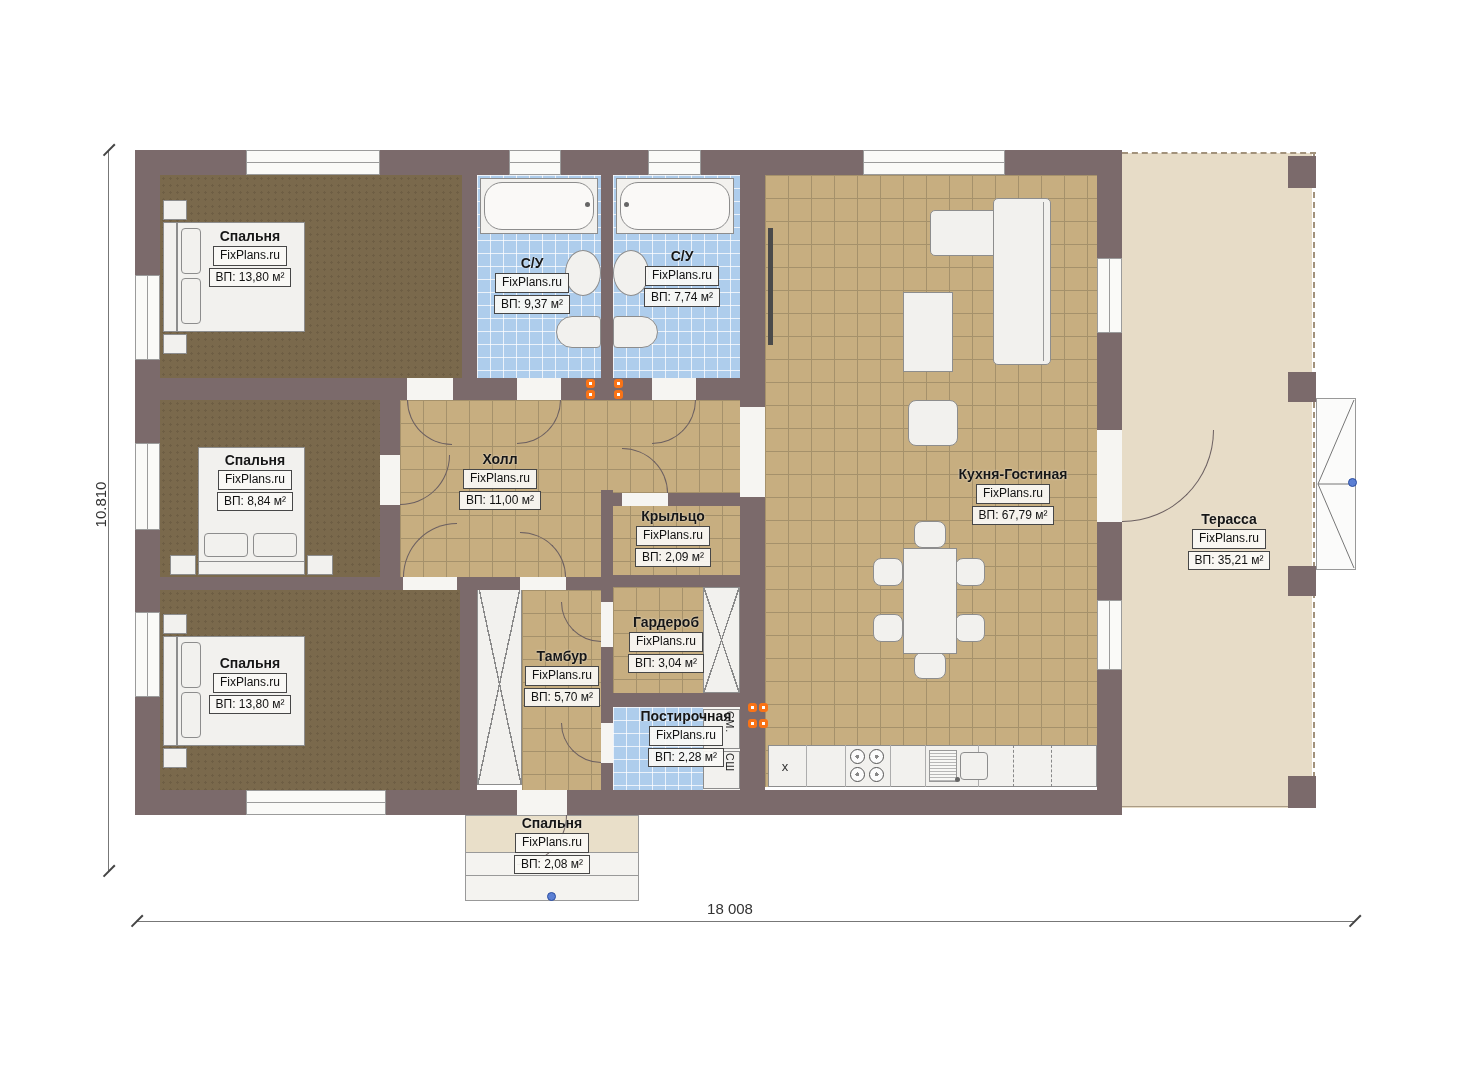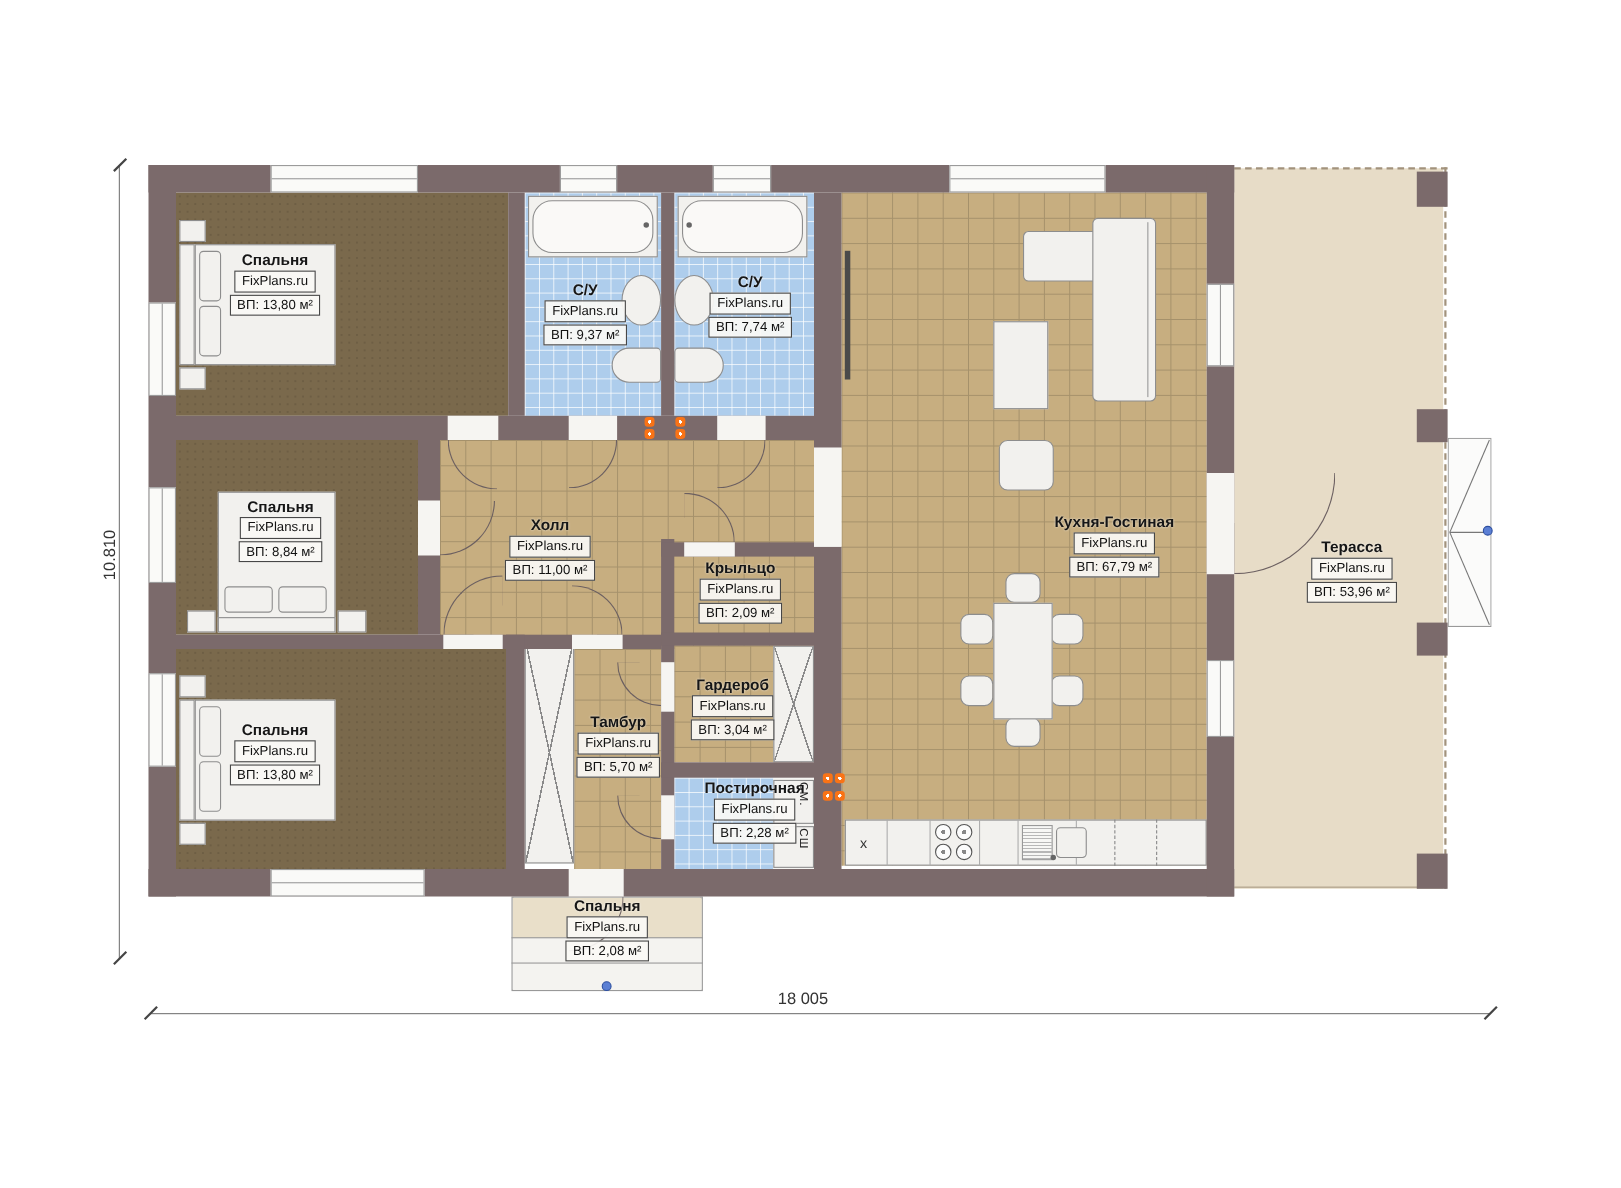--- a/index.html
+++ b/index.html
@@ -268,21 +268,21 @@
   <div class="room-label" style="left:624px;top:248px;width:116px">
     <div class="room-name">С/У</div>
     <div class="lbl-box">FixPlans.ru</div>
     <div class="lbl-box">ВП: 7,74 м²</div>
   </div>
   <div class="room-label" style="left:940px;top:466px;width:146px">
     <div class="room-name">Кухня-Гостиная</div>
     <div class="lbl-box">FixPlans.ru</div>
     <div class="lbl-box">ВП: 67,79 м²</div>
   </div>
-  <div class="room-label" style="left:445px;top:469px;width:110px">
+  <div class="room-label" style="left:445px;top:451px;width:110px">
     <div class="room-name">Холл</div>
     <div class="lbl-box">FixPlans.ru</div>
     <div class="lbl-box">ВП: 11,00 м²</div>
   </div>
   <div class="room-label" style="left:190px;top:452px;width:130px">
     <div class="room-name">Спальня</div>
     <div class="lbl-box">FixPlans.ru</div>
     <div class="lbl-box">ВП: 8,84 м²</div>
   </div>
   <div class="room-label" style="left:614px;top:508px;width:118px">
@@ -303,33 +303,33 @@
   <div class="room-label" style="left:512px;top:648px;width:100px">
     <div class="room-name">Тамбур</div>
     <div class="lbl-box">FixPlans.ru</div>
     <div class="lbl-box">ВП: 5,70 м²</div>
   </div>
   <div class="room-label" style="left:625px;top:708px;width:122px">
     <div class="room-name">Постирочная</div>
     <div class="lbl-box">FixPlans.ru</div>
     <div class="lbl-box">ВП: 2,28 м²</div>
   </div>
-  <div class="room-label" style="left:1166px;top:489px;width:126px">
+  <div class="room-label" style="left:1166px;top:511px;width:126px">
     <div class="room-name">Терасса</div>
     <div class="lbl-box">FixPlans.ru</div>
-    <div class="lbl-box">ВП: 53,96 м²</div>
+    <div class="lbl-box">ВП: 35,21 м²</div>
   </div>
   <div class="room-label" style="left:490px;top:815px;width:124px">
     <div class="room-name">Спальня</div>
     <div class="lbl-box">FixPlans.ru</div>
     <div class="lbl-box">ВП: 2,08 м²</div>
   </div>
 
   <div class="abs dimline" style="left:108px;top:150px;width:1px;height:722px"></div>
   <div class="abs tick" style="left:101px;top:149px"></div>
   <div class="abs tick" style="left:101px;top:870px"></div>
   <div class="abs dimtext" style="left:58px;top:496px;width:84px;transform:rotate(-90deg)">10.810</div>
   <div class="abs dimline" style="left:137px;top:921px;width:1218px;height:1px"></div>
   <div class="abs tick" style="left:129px;top:920px"></div>
   <div class="abs tick" style="left:1347px;top:920px"></div>
-  <div class="abs dimtext" style="left:670px;top:900px;width:120px">18 005</div>
+  <div class="abs dimtext" style="left:670px;top:900px;width:120px">18 008</div>
 
 </div>
 
 </body></html>

